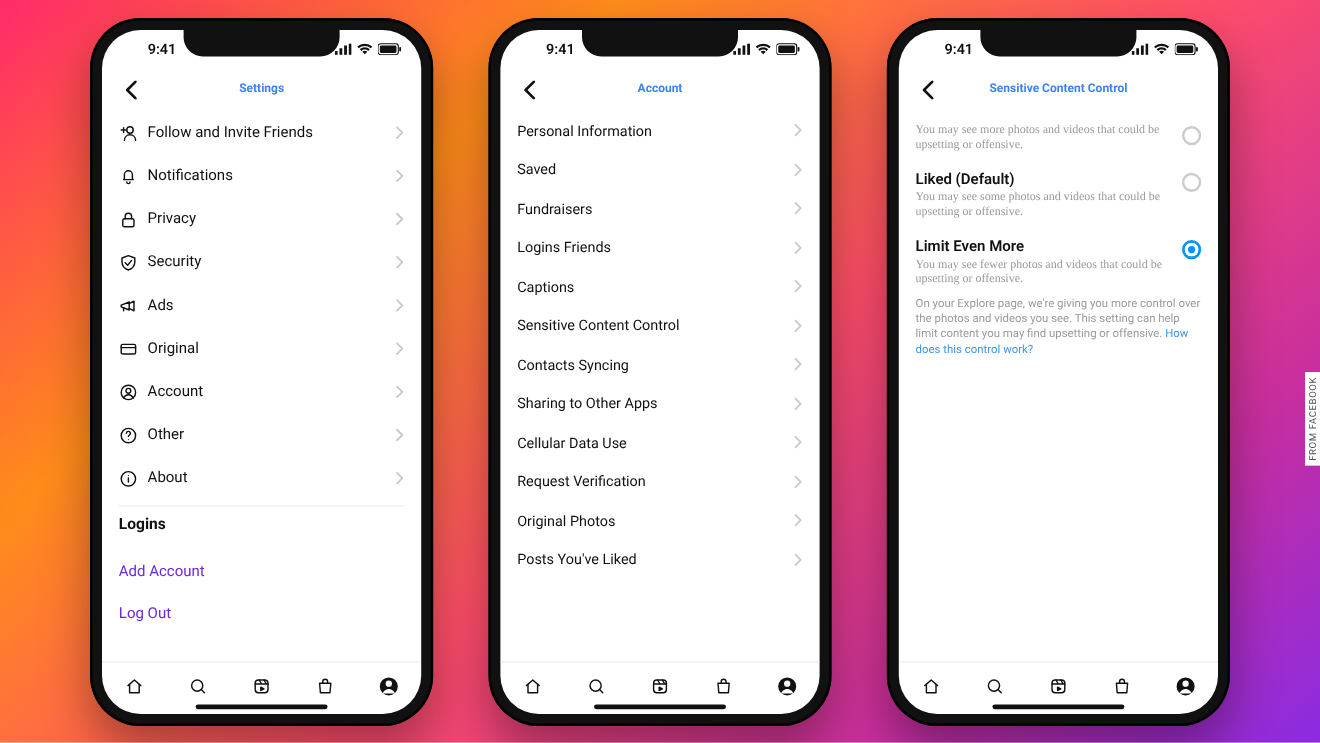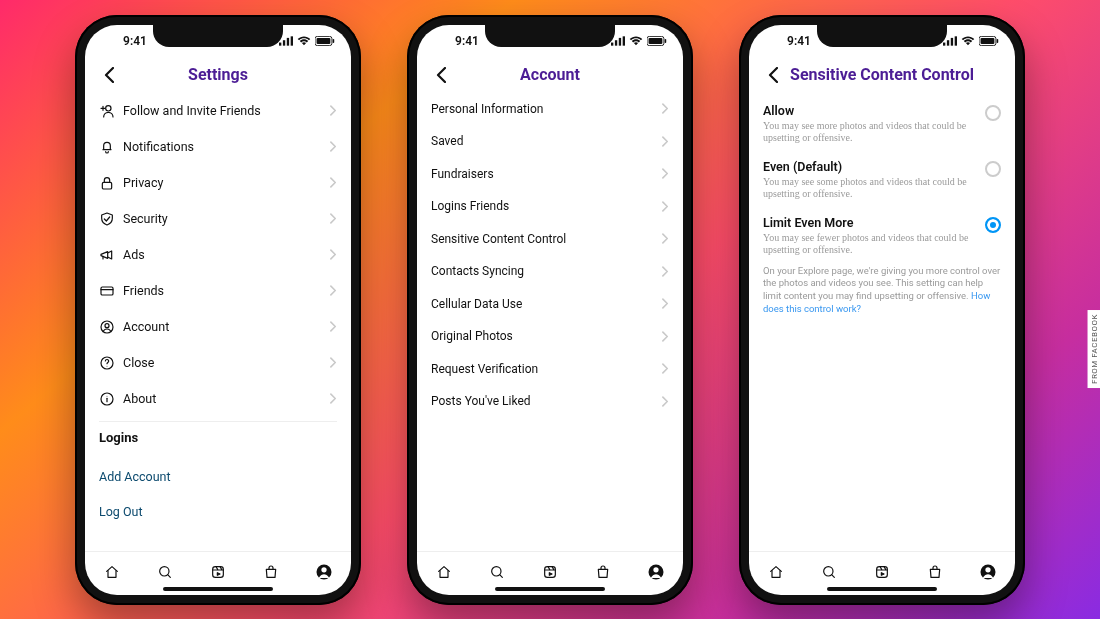--- a/index.html
+++ b/index.html
@@ -102,22 +102,22 @@
   .back-btn {
     width: 24px;
     display: flex;
     align-items: center;
     justify-content: center;
   }
   .header-title {
     flex: 1;
     text-align: center;
     font-weight: 700;
-    font-size: 16px;
-    color: #4c1d95;
+    font-size: 10px;
+    color: #3b82f6;
   }
   .header-spacer { width: 24px; }
   .content {
     flex: 1;
     overflow: hidden;
     padding: 0 14px;
     font-size: 12.5px;
     color: #111;
   }
   
@@ -128,21 +128,21 @@
     cursor: pointer;
   }
   .settings-item .icon { width: 24px; display:flex; align-items:center; }
   .settings-item .label { flex: 1; }
   .chevron {
     color: #ccc;
     font-size: 12px;
   }
   .divider { height: 1px; background: #eee; margin: 4px 0 8px; }
   .section-title { font-size: 13px; font-weight: 700; margin: 4px 0 24px; }
-  .link { color: #0c4a6e; font-size: 12.5px; margin: 6px 0 20px; cursor: pointer; }
+  .link { color: #6d28d9; font-size: 12.5px; margin: 6px 0 20px; cursor: pointer; }
   
   .account-item {
     display: flex;
     align-items: center;
     justify-content: space-between;
     height: 32.5px;
     cursor: pointer;
     font-size: 12px;
   }
   
@@ -298,21 +298,21 @@
               </svg>
             </span>
     </div>
           <div class="settings-item">
       <span class="icon">
               <svg width="16" height="16" viewBox="0 0 24 24" fill="none" stroke="#111" stroke-width="1.8" stroke-linecap="round" stroke-linejoin="round">
                 <rect x="3" y="6" width="18" height="12" rx="2"></rect>
                 <path d="M3 10h18"></path>
               </svg>
             </span>
-      <span class="label">Friends</span>
+      <span class="label">Original</span>
       <span class="chevron">
               <svg width="7" height="11" viewBox="0 0 8 12">
                 <path d="M1 1l5 5-5 5" stroke="#c9c9c9" stroke-width="1.8" fill="none" stroke-linecap="round" stroke-linejoin="round"></path>
               </svg>
             </span>
     </div>
           <div class="settings-item">
       <span class="icon">
               <svg width="16" height="16" viewBox="0 0 24 24" fill="none" stroke="#111" stroke-width="1.8" stroke-linecap="round" stroke-linejoin="round">
                 <circle cx="12" cy="12" r="9"></circle>
@@ -328,21 +328,21 @@
             </span>
     </div>
           <div class="settings-item">
       <span class="icon">
               <svg width="16" height="16" viewBox="0 0 24 24" fill="none" stroke="#111" stroke-width="1.8" stroke-linecap="round" stroke-linejoin="round">
                 <circle cx="12" cy="12" r="9"></circle>
                 <path d="M9.5 9a2.5 2.5 0 015 .5c0 1.5-2.5 2-2.5 3.5"></path>
                 <circle cx="12" cy="17" r="0.7" fill="#111" stroke="none"></circle>
               </svg>
             </span>
-      <span class="label">Close</span>
+      <span class="label">Other</span>
       <span class="chevron">
               <svg width="7" height="11" viewBox="0 0 8 12">
                 <path d="M1 1l5 5-5 5" stroke="#c9c9c9" stroke-width="1.8" fill="none" stroke-linecap="round" stroke-linejoin="round"></path>
               </svg>
             </span>
     </div>
           <div class="settings-item">
       <span class="icon">
               <svg width="16" height="16" viewBox="0 0 24 24" fill="none" stroke="#111" stroke-width="1.8" stroke-linecap="round" stroke-linejoin="round">
                 <circle cx="12" cy="12" r="9"></circle>
@@ -462,53 +462,69 @@
     </div>
           <div class="account-item">
       <span>Logins Friends</span>
       <span class="chevron">
               <svg width="7" height="11" viewBox="0 0 8 12">
                 <path d="M1 1l5 5-5 5" stroke="#c9c9c9" stroke-width="1.8" fill="none" stroke-linecap="round" stroke-linejoin="round"></path>
               </svg>
             </span>
     </div>
           <div class="account-item">
+      <span>Captions</span>
+      <span class="chevron">
+              <svg width="7" height="11" viewBox="0 0 8 12">
+                <path d="M1 1l5 5-5 5" stroke="#c9c9c9" stroke-width="1.8" fill="none" stroke-linecap="round" stroke-linejoin="round"></path>
+              </svg>
+            </span>
+    </div>
+          <div class="account-item">
       <span>Sensitive Content Control</span>
       <span class="chevron">
               <svg width="7" height="11" viewBox="0 0 8 12">
                 <path d="M1 1l5 5-5 5" stroke="#c9c9c9" stroke-width="1.8" fill="none" stroke-linecap="round" stroke-linejoin="round"></path>
               </svg>
             </span>
     </div>
           <div class="account-item">
       <span>Contacts Syncing</span>
       <span class="chevron">
               <svg width="7" height="11" viewBox="0 0 8 12">
                 <path d="M1 1l5 5-5 5" stroke="#c9c9c9" stroke-width="1.8" fill="none" stroke-linecap="round" stroke-linejoin="round"></path>
               </svg>
             </span>
     </div>
           <div class="account-item">
+      <span>Sharing to Other Apps</span>
+      <span class="chevron">
+              <svg width="7" height="11" viewBox="0 0 8 12">
+                <path d="M1 1l5 5-5 5" stroke="#c9c9c9" stroke-width="1.8" fill="none" stroke-linecap="round" stroke-linejoin="round"></path>
+              </svg>
+            </span>
+    </div>
+          <div class="account-item">
       <span>Cellular Data Use</span>
       <span class="chevron">
               <svg width="7" height="11" viewBox="0 0 8 12">
                 <path d="M1 1l5 5-5 5" stroke="#c9c9c9" stroke-width="1.8" fill="none" stroke-linecap="round" stroke-linejoin="round"></path>
               </svg>
             </span>
     </div>
           <div class="account-item">
+      <span>Request Verification</span>
+      <span class="chevron">
+              <svg width="7" height="11" viewBox="0 0 8 12">
+                <path d="M1 1l5 5-5 5" stroke="#c9c9c9" stroke-width="1.8" fill="none" stroke-linecap="round" stroke-linejoin="round"></path>
+              </svg>
+            </span>
+    </div>
+          <div class="account-item">
       <span>Original Photos</span>
-      <span class="chevron">
-              <svg width="7" height="11" viewBox="0 0 8 12">
-                <path d="M1 1l5 5-5 5" stroke="#c9c9c9" stroke-width="1.8" fill="none" stroke-linecap="round" stroke-linejoin="round"></path>
-              </svg>
-            </span>
-    </div>
-          <div class="account-item">
-      <span>Request Verification</span>
       <span class="chevron">
               <svg width="7" height="11" viewBox="0 0 8 12">
                 <path d="M1 1l5 5-5 5" stroke="#c9c9c9" stroke-width="1.8" fill="none" stroke-linecap="round" stroke-linejoin="round"></path>
               </svg>
             </span>
     </div>
           <div class="account-item">
       <span>Posts You've Liked</span>
       <span class="chevron">
               <svg width="7" height="11" viewBox="0 0 8 12">
@@ -586,28 +602,27 @@
               <path d="M9 1 L2 8 L9 15" stroke="#111" stroke-width="2.2" fill="none" stroke-linecap="round" stroke-linejoin="round"></path>
             </svg>
       </span>
       <span class="header-title">Sensitive Content Control</span>
       <span class="header-spacer"></span>
     </div>
 
     <div class="content" id="p3-list">
           <div class="radio-row">
       <div class="text">
-        <div class="opt-title">Allow</div>
         <div class="opt-sub">You may see more photos and videos that could be upsetting or offensive.</div>
       </div>
       <div class="radio "></div>
     </div>
           <div class="radio-row">
       <div class="text">
-        <div class="opt-title">Even (Default)</div>
+        <div class="opt-title">Liked (Default)</div>
         <div class="opt-sub">You may see some photos and videos that could be upsetting or offensive.</div>
       </div>
       <div class="radio "></div>
     </div>
           <div class="radio-row">
       <div class="text">
         <div class="opt-title">Limit Even More</div>
         <div class="opt-sub">You may see fewer photos and videos that could be upsetting or offensive.</div>
       </div>
       <div class="radio selected"></div>

